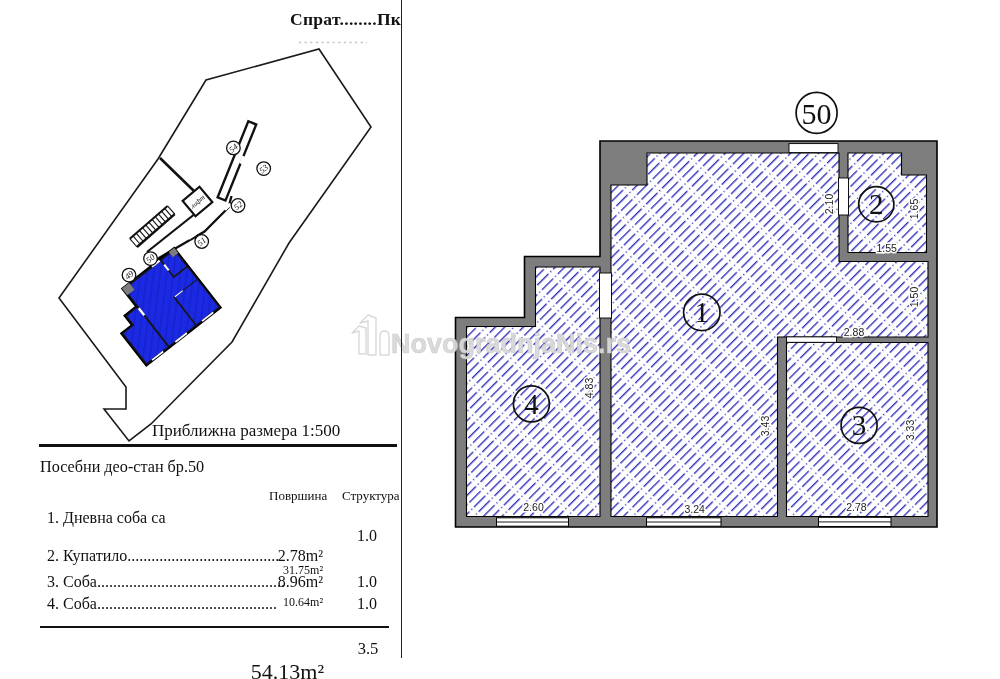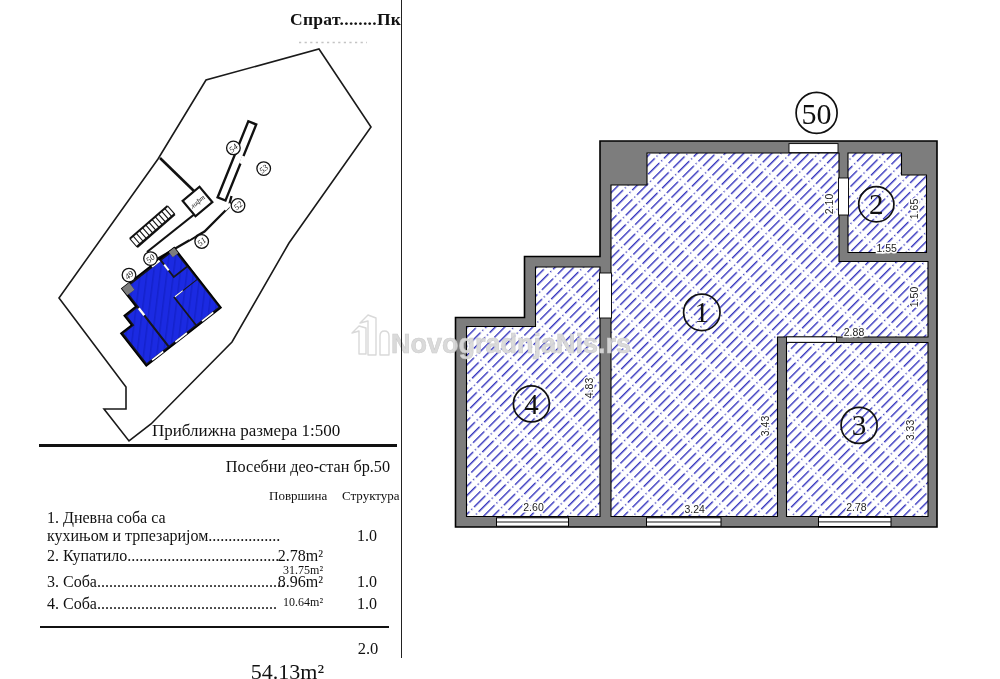--- a/index.html
+++ b/index.html
@@ -187,40 +187,39 @@
 <line x1="299" y1="42.5" x2="367" y2="42.5" stroke="#c4c4c4" stroke-width="1.6" stroke-dasharray="2.2 3.4"></line>
 </svg>
 
 
 <div class="t" style="left:290px;top:11px;font-size:17.5px;letter-spacing:0.3px;font-weight:bold;">Спрат........Пк</div>
 
 <div class="t" style="left:152px;top:422px;font-size:17px;">Приближна размера 1:500</div>
 
 <div style="position:absolute;left:39px;top:444px;width:358px;height:2.6px;background:#111;"></div>
 
-<div class="t" style="left:40px;top:459px;width:350px;text-align:right;font-size:16.2px;">Посебни део-стан бр.50</div>
+<div class="t" style="left:40px;top:459px;width:350px;text-align:left;font-size:16.2px;">Посебни део-стан бр.50</div>
 
 <div class="t" style="left:269px;top:488.5px;font-size:13px;">Површина</div>
 <div class="t" style="left:342px;top:488.5px;font-size:13px;">Структура</div>
 
 <div class="t" style="left:47px;top:509.5px;font-size:16px;">1. Дневна соба са</div>
-<div class="t" style="left:47px;top:527.5px;font-size:16px;">кухињом и трпезаријом..................</div>
 <div class="t" style="left:323px;top:527.5px;font-size:12px;transform:translateX(-100%);margin-top:36px;">31.75m²</div>
 <div class="t" style="left:367px;top:527.5px;font-size:16px;transform:translateX(-50%);">1.0</div>
 
 <div class="t" style="left:47px;top:547.5px;font-size:16px;">2. Купатило......................................</div>
 <div class="t" style="left:323px;top:547.5px;font-size:16px;transform:translateX(-100%);">2.78m²</div>
 
 <div class="t" style="left:47px;top:573.5px;font-size:16px;">3. Соба...............................................</div>
 <div class="t" style="left:323px;top:573.5px;font-size:16px;transform:translateX(-100%);font-family:Liberation Serif, serif;">8.96m²</div>
 <div class="t" style="left:367px;top:573.5px;font-size:16px;transform:translateX(-50%);">1.0</div>
 
 <div class="t" style="left:47px;top:595.5px;font-size:16px;">4. Соба.............................................</div>
 <div class="t" style="left:323px;top:595.5px;font-size:12px;transform:translateX(-100%);">10.64m²</div>
 <div class="t" style="left:367px;top:595.5px;font-size:16px;transform:translateX(-50%);">1.0</div>
 
 <div style="position:absolute;left:40px;top:626px;width:349px;height:2.1px;background:#111;"></div>
 
 <div class="t" style="left:324px;top:661px;font-size:22px;transform:translateX(-100%);">54.13m²</div>
-<div class="t" style="left:368px;top:640.5px;font-size:16.5px;transform:translateX(-50%);">2.0</div>
+<div class="t" style="left:368px;top:640.5px;font-size:16.5px;transform:translateX(-50%);">3.5</div>
 
 <div style="position:absolute;left:400.5px;top:0px;width:1.5px;height:658px;background:#222;"></div>
 </div>
 
 </body></html>

